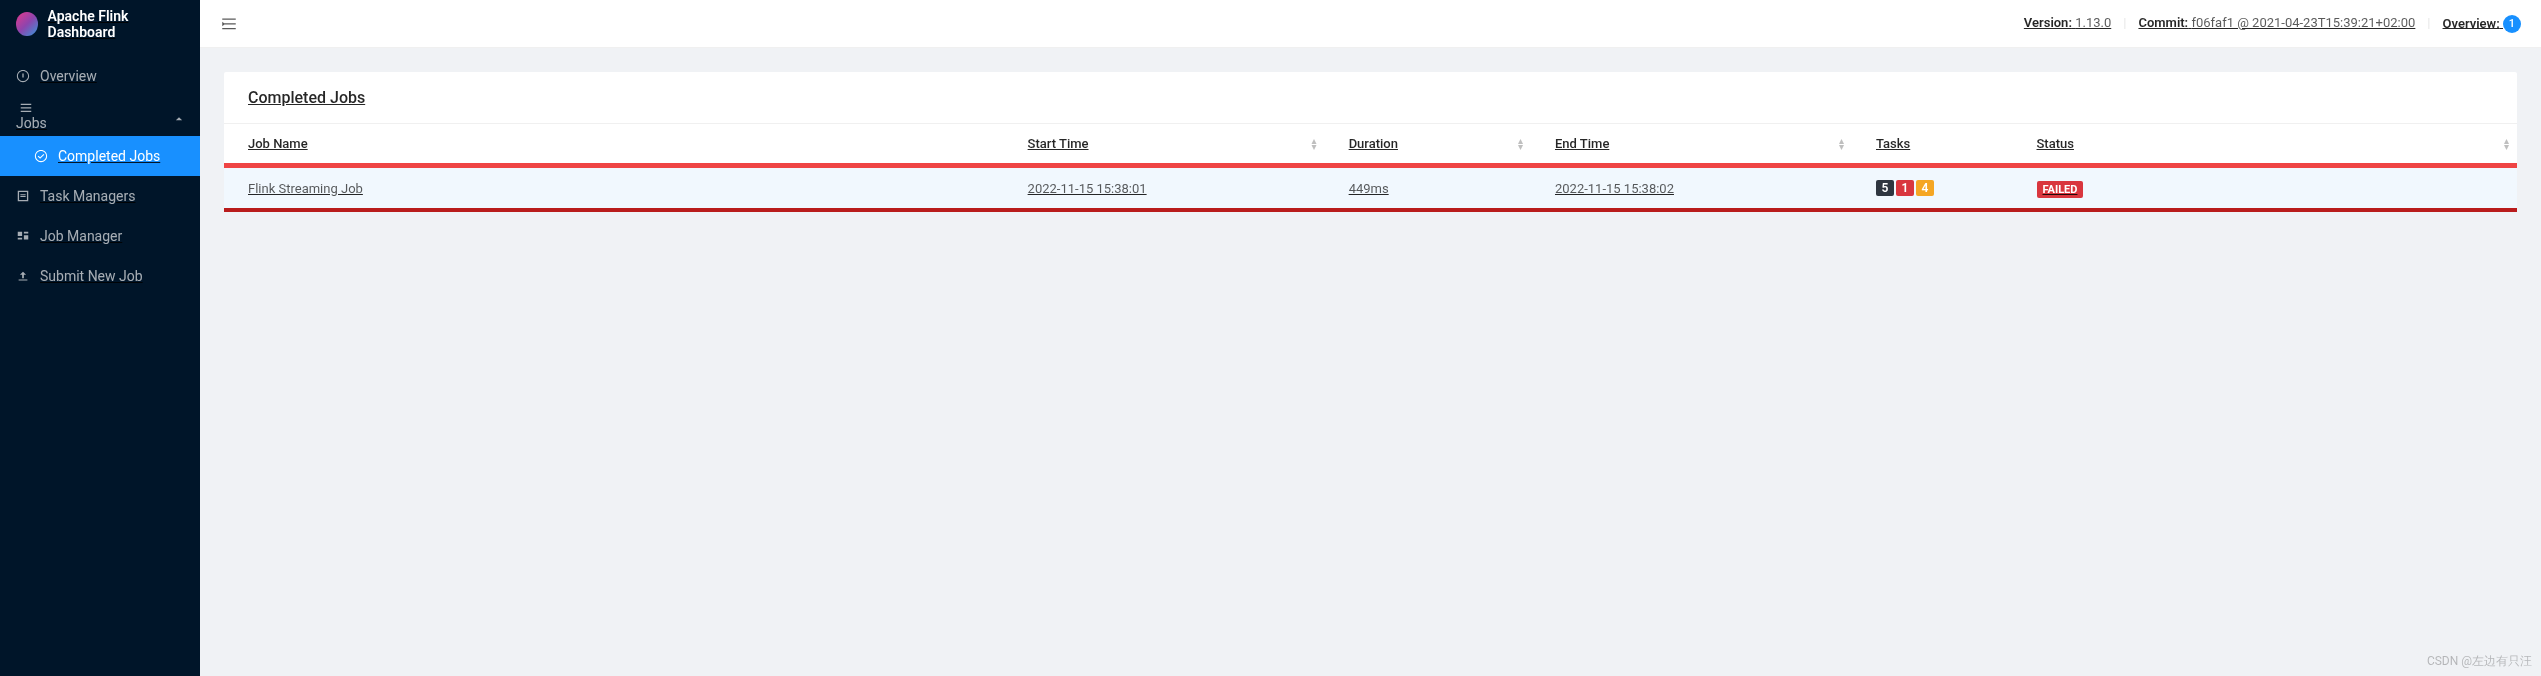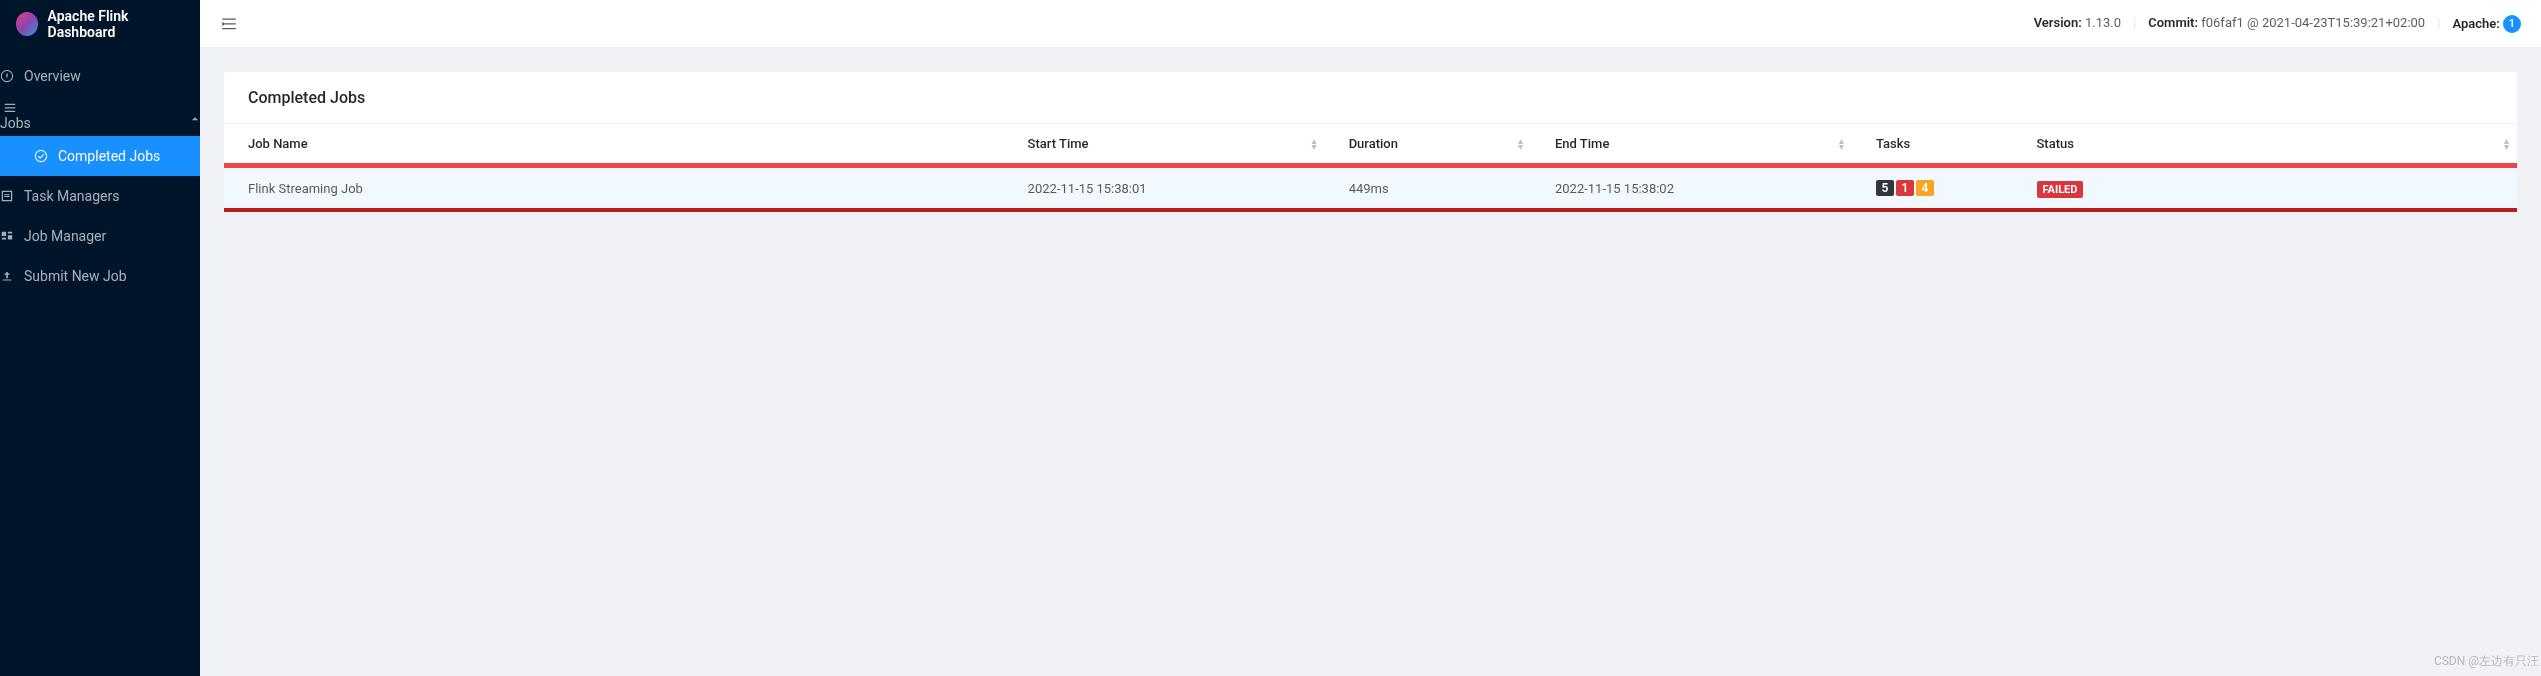--- a/index.html
+++ b/index.html
@@ -1,24 +1,24 @@
 <!DOCTYPE html>
 <html><head>
 <meta charset="utf-8">
 <style>
 * { margin: 0; padding: 0; box-sizing: border-box; }
 body { font-family: -apple-system, BlinkMacSystemFont, "Segoe UI", Roboto, sans-serif; background: #f0f2f5; color: rgba(0,0,0,0.85); }
-.layout { display: flex; min-height: 100vh; }
+.layout { display: flex; min-height: 100vh; text-decoration: underline; }
 
 
 .sidebar { width: 200px; background: #001529; color: rgba(255,255,255,0.65); flex-shrink: 0; }
 .brand { display: flex; align-items: center; padding: 0 16px; height: 48px; color: #fff; font-weight: 600; font-size: 14px; }
 .brand-logo { width: 24px; height: 24px; margin-right: 10px; border-radius: 50%; background: linear-gradient(135deg,#e6398a,#8e44ad,#3498db); display:flex; align-items:center; justify-content:center; }
 .menu { padding-top: 8px; }
-.menu-item, .submenu-item { display: flex; align-items: center; height: 40px; padding: 0 0; cursor: pointer; font-size: 14px; color: rgba(255,255,255,0.65); position: relative; }
+.menu-item, .submenu-item { display: flex; align-items: center; height: 40px; padding: 0 16px; cursor: pointer; font-size: 14px; color: rgba(255,255,255,0.65); position: relative; }
 .menu-item .icon, .submenu-item .icon { width: 14px; height: 14px; margin-right: 10px; display: inline-flex; align-items:center; justify-content:center; }
 .submenu-item { padding-left: 34px; }
 .menu-item.expandable { justify-content: space-between; }
 .menu-item.expandable .left { display:flex; align-items:center;flex-direction:column; }
 .submenu-item.active { background: #1890ff; color: #fff; }
 .chev { width:10px; height:10px; }
 
 
 .main { flex: 1; display: flex; flex-direction: column; }
 .topbar { height: 48px; background: #fff; display: flex; align-items: center; justify-content: space-between; padding: 0 20px; font-size: 13px; border-bottom: 1px solid #f0f0f0; }
@@ -37,21 +37,21 @@
 .tbl th { text-align:left; font-weight:500; color: rgba(0,0,0,0.85); padding: 12px 24px; border-bottom:5px solid #ef4444; background:#fafafa0a; position:relative; }
 .tbl th .sort { position:absolute; right:8px; top:50%; transform:translateY(-50%); color:#bfbfbf; font-size:10px; line-height:6px; display:flex; flex-direction:column; }
 .tbl td { padding: 12px 24px; border-bottom:4px solid #b91c1c; color: rgba(0,0,0,0.65); }
 .tbl tr.row { background:#f1f8fe; cursor:pointer; }
 .task-badge { display:inline-block; min-width:18px; text-align:center; color:#fff; font-size:12px; font-weight:600; padding:1px 4px; border-radius:2px; margin-right:2px; }
 .tb-dark { background:#2f3640; }
 .tb-red { background:#d9363e; }
 .tb-orange { background:#f5a623; }
 .status-failed { background:#d9363e; color:#fff; font-size:11px; font-weight:700; padding:2px 6px; border-radius:2px; }
 
-.watermark { position:fixed; bottom:6px; right:2px; font-size:12px; color: rgba(0,0,0,0.25); }
+.watermark { position:fixed; bottom:6px; right:9px; font-size:12px; color: rgba(0,0,0,0.25); }
 
 svg { fill: currentColor; }
 </style>
 </head>
 <body>
 
 <div class="layout">
   <aside class="sidebar">
     <div class="brand">
       <span class="brand-logo"></span>
@@ -139,21 +139,21 @@
           <strong>Version:</strong>
           <span>1.13.0</span>
         </span>
         <span class="sep">|</span>
         <span>
           <strong>Commit:</strong>
           <span>f06faf1 @ 2021-04-23T15:39:21+02:00</span>
         </span>
         <span class="sep">|</span>
         <span>
-          <strong>Apache:</strong>
+          <strong>Overview:</strong>
           <span class="msg-badge">1</span>
         </span>
       </div>
     </div>
 
     <div class="content">
       <div class="card">
         <div class="card-title">Completed Jobs</div>
         <table class="tbl">
           <thead>

